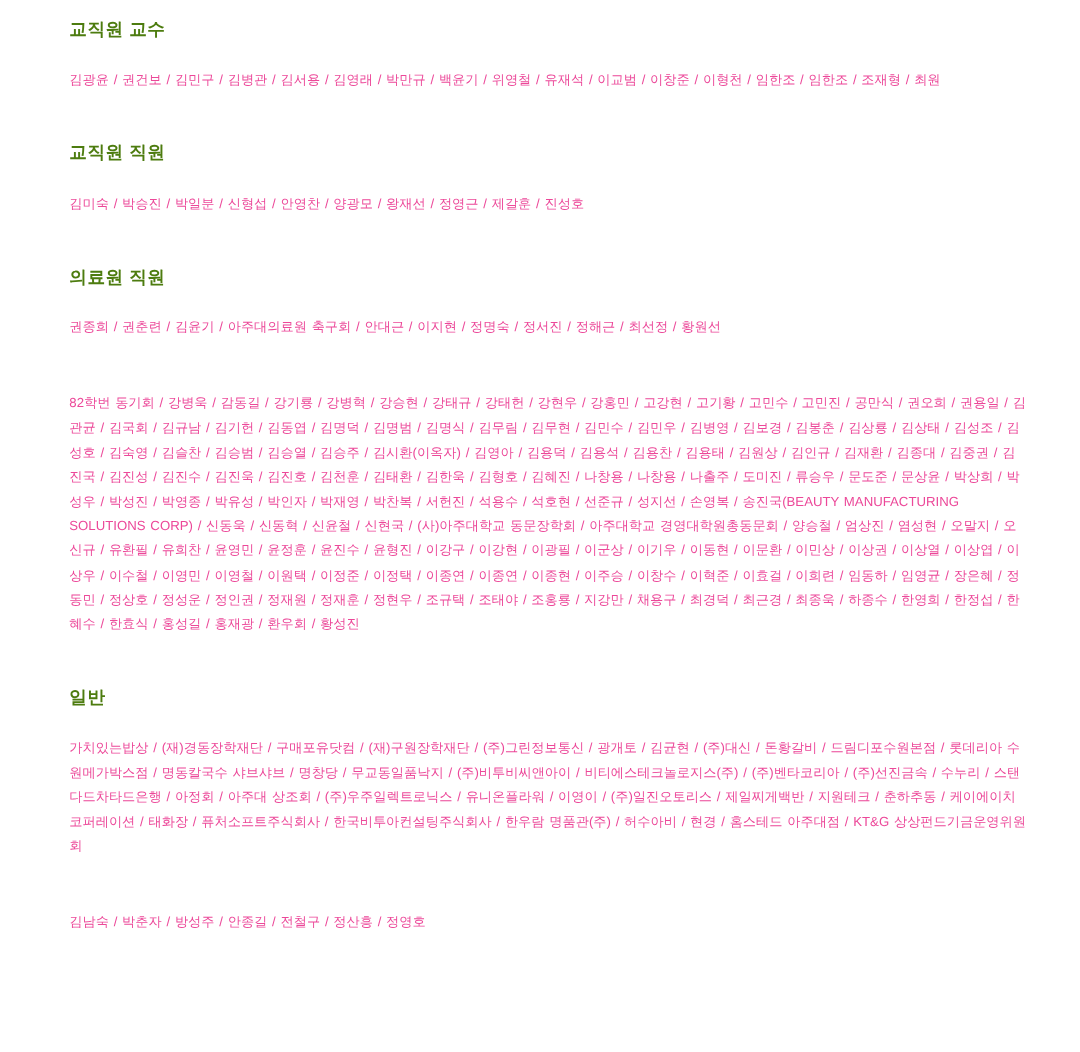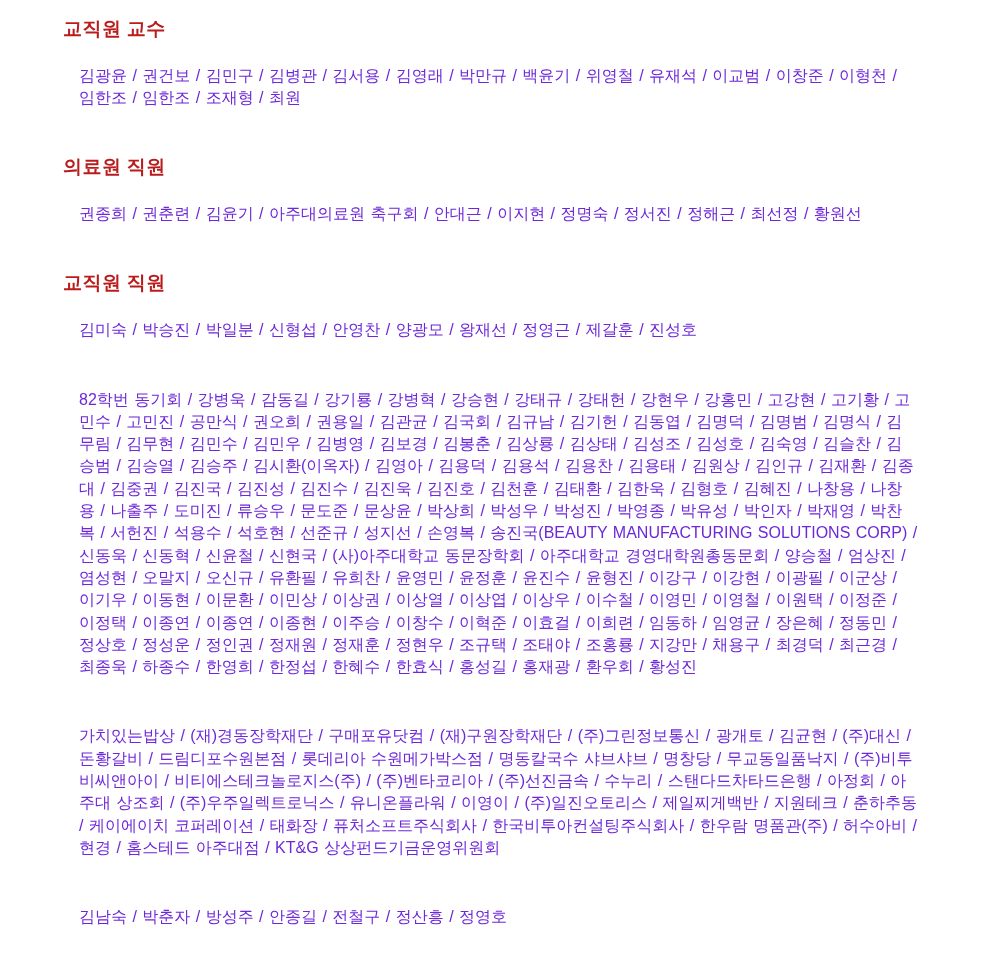--- a/index.html
+++ b/index.html
@@ -9,61 +9,62 @@
     width:982px;
   }
   .page{
     padding:18px 48px 40px 63px;
     box-sizing:border-box;
     width:982px;
   }
   .section{margin:0 0 47px 0;}
   .section:last-child{margin-bottom:0;}
   .section-title{
-    font-family:Liberation Serif, serif;
+    font-family:Liberation Sans, sans-serif;
     font-weight:600;
-    font-size:19px;
+    font-size:16px;
     line-height:1.2;
-    color:#b91c1c;
+    color:#4d7c0f;
     margin:0 0 24px 0;
     letter-spacing:0.5px;
   }
   .members{
-    font-size:16px;
+    font-size:12px;
     line-height:22.3px;
-    margin:16px;
-    color:#6d28d9;
+    margin:0;
+    color:#ec4899;
     word-spacing:1px;
   }
 </style>
 </head>
 <body>
 
 <main class="page">
 
   <section class="section">
     <h2 class="section-title">교직원 교수</h2>
     <p class="members">김광윤 / 권건보 / 김민구 / 김병관 / 김서용 / 김영래 / 박만규 / 백윤기 / 위영철 / 유재석 / 이교범 / 이창준 / 이형천 / 임한조 / 임한조 / 조재형 / 최원</p>
   </section>
 
   <section class="section">
-    <h2 class="section-title">의료원 직원</h2>
-    <p class="members">권종희 / 권춘련 / 김윤기 / 아주대의료원 축구회 / 안대근 / 이지현 / 정명숙 / 정서진 / 정해근 / 최선정 / 황원선</p>
+    <h2 class="section-title">교직원 직원</h2>
+    <p class="members">김미숙 / 박승진 / 박일분 / 신형섭 / 안영찬 / 양광모 / 왕재선 / 정영근 / 제갈훈 / 진성호</p>
   </section>
 
   <section class="section">
-    <h2 class="section-title">교직원 직원</h2>
-    <p class="members">김미숙 / 박승진 / 박일분 / 신형섭 / 안영찬 / 양광모 / 왕재선 / 정영근 / 제갈훈 / 진성호</p>
+    <h2 class="section-title">의료원 직원</h2>
+    <p class="members">권종희 / 권춘련 / 김윤기 / 아주대의료원 축구회 / 안대근 / 이지현 / 정명숙 / 정서진 / 정해근 / 최선정 / 황원선</p>
   </section>
 
   <section class="section">
     <p class="members">82학번 동기회 / 강병욱 / 감동길 / 강기룡 / 강병혁 / 강승현 / 강태규 / 강태헌 / 강현우 / 강홍민 / 고강현 / 고기황 / 고민수 / 고민진 / 공만식 / 권오희 / 권용일 / 김관균 / 김국회 / 김규남 / 김기헌 / 김동엽 / 김명덕 / 김명범 / 김명식 / 김무림 / 김무현 / 김민수 / 김민우 / 김병영 / 김보경 / 김봉춘 / 김상룡 / 김상태 / 김성조 / 김성호 / 김숙영 / 김슬찬 / 김승범 / 김승열 / 김승주 / 김시환(이옥자) / 김영아 / 김용덕 / 김용석 / 김용찬 / 김용태 / 김원상 / 김인규 / 김재환 / 김종대 / 김중권 / 김진국 / 김진성 / 김진수 / 김진욱 / 김진호 / 김천훈 / 김태환 / 김한욱 / 김형호 / 김혜진 / 나창용 / 나창용 / 나출주 / 도미진 / 류승우 / 문도준 / 문상윤 / 박상희 / 박성우 / 박성진 / 박영종 / 박유성 / 박인자 / 박재영 / 박찬복 / 서헌진 / 석용수 / 석호현 / 선준규 / 성지선 / 손영복 / 송진국(BEAUTY MANUFACTURING SOLUTIONS CORP) / 신동욱 / 신동혁 / 신윤철 / 신현국 / (사)아주대학교 동문장학회 / 아주대학교 경영대학원총동문회 / 양승철 / 엄상진 / 염성현 / 오말지 / 오신규 / 유환필 / 유희찬 / 윤영민 / 윤정훈 / 윤진수 / 윤형진 / 이강구 / 이강현 / 이광필 / 이군상 / 이기우 / 이동현 / 이문환 / 이민상 / 이상권 / 이상열 / 이상엽 / 이상우 / 이수철 / 이영민 / 이영철 / 이원택 / 이정준 / 이정택 / 이종연 / 이종연 / 이종현 / 이주승 / 이창수 / 이혁준 / 이효걸 / 이희련 / 임동하 / 임영균 / 장은혜 / 정동민 / 정상호 / 정성운 / 정인권 / 정재원 / 정재훈 / 정현우 / 조규택 / 조태야 / 조홍룡 / 지강만 / 채용구 / 최경덕 / 최근경 / 최종욱 / 하종수 / 한영희 / 한정섭 / 한혜수 / 한효식 / 홍성길 / 홍재광 / 환우회 / 황성진</p>
   </section>
 
   <section class="section">
+    <h2 class="section-title">일반</h2>
     <p class="members">가치있는밥상 / (재)경동장학재단 / 구매포유닷컴 / (재)구원장학재단 / (주)그린정보통신 / 광개토 / 김균현 / (주)대신 / 돈황갈비 / 드림디포수원본점 / 롯데리아 수원메가박스점 / 명동칼국수 샤브샤브 / 명창당 / 무교동일품낙지 / (주)비투비씨앤아이 / 비티에스테크놀로지스(주) / (주)벤타코리아 / (주)선진금속 / 수누리 / 스탠다드차타드은행 / 아정회 / 아주대 상조회 / (주)우주일렉트로닉스 / 유니온플라워 / 이영이 / (주)일진오토리스 / 제일찌게백반 / 지원테크 / 춘하추동 / 케이에이치 코퍼레이션 / 태화장 / 퓨처소프트주식회사 / 한국비투아컨설팅주식회사 / 한우람 명품관(주) / 허수아비 / 현경 / 홈스테드 아주대점 / KT&amp;G 상상펀드기금운영위원회</p>
   </section>
 
   <section class="section">
     <p class="members">김남숙 / 박춘자 / 방성주 / 안종길 / 전철구 / 정산흥 / 정영호</p>
   </section>
 
 </main>
 
 </body></html>

